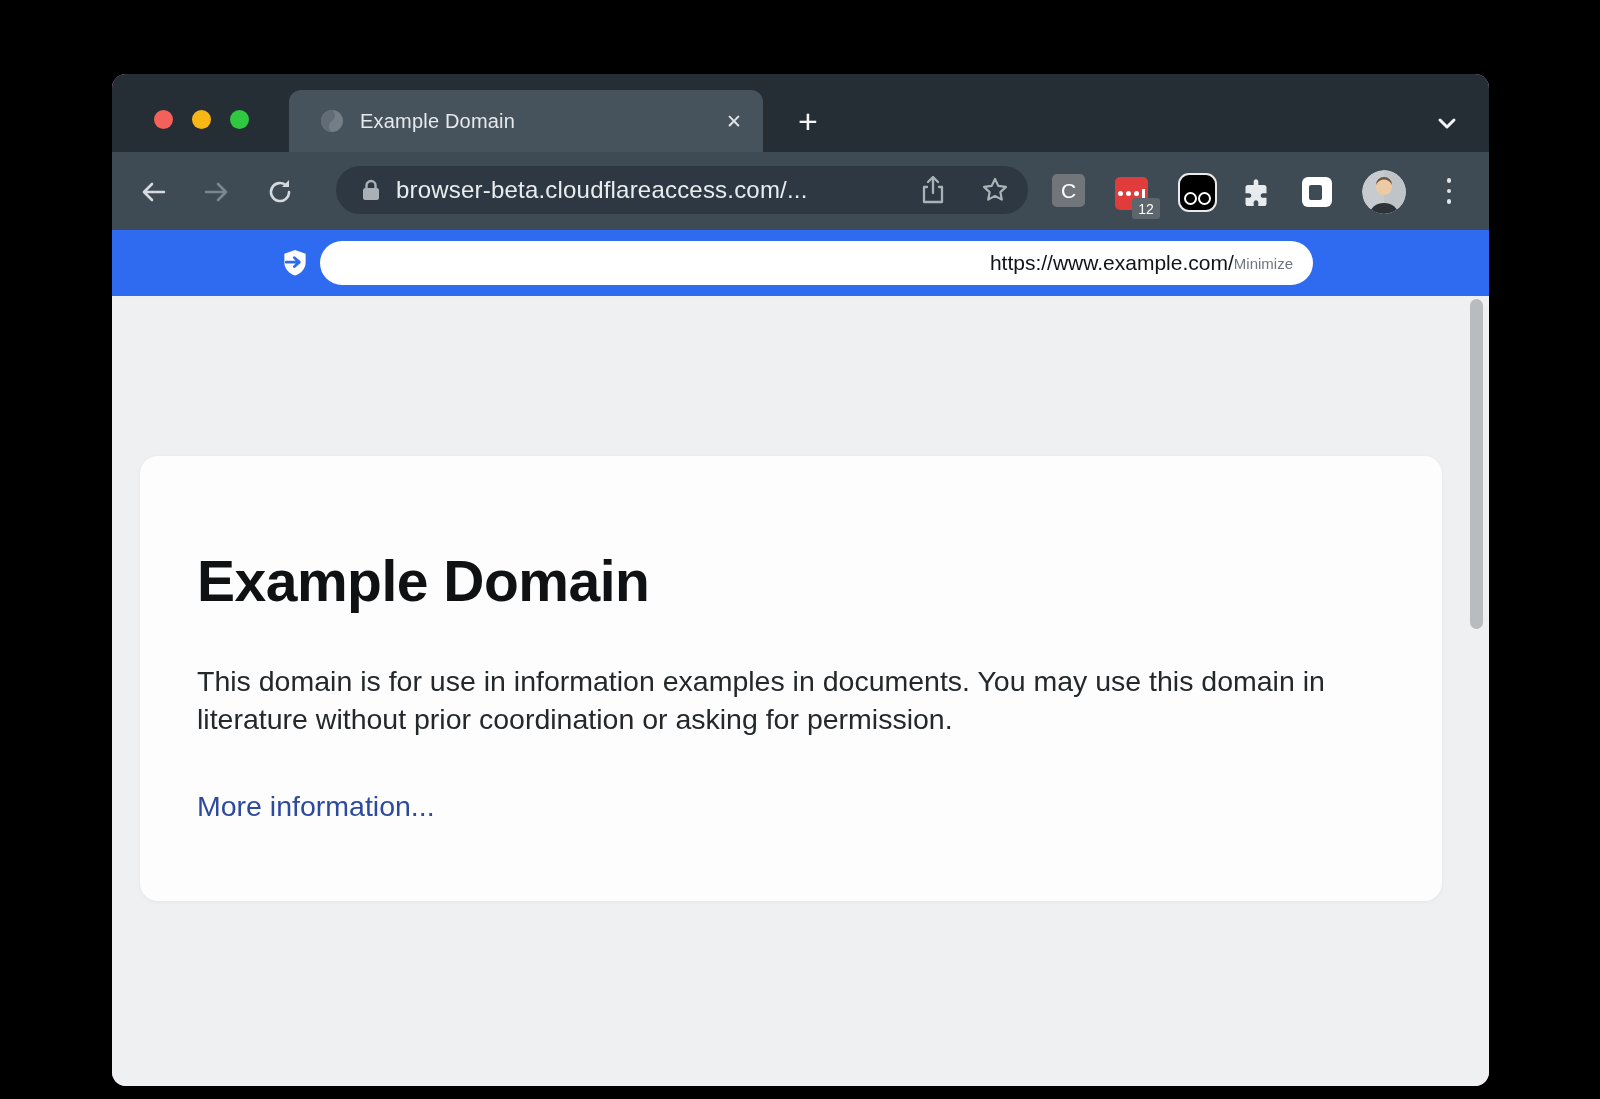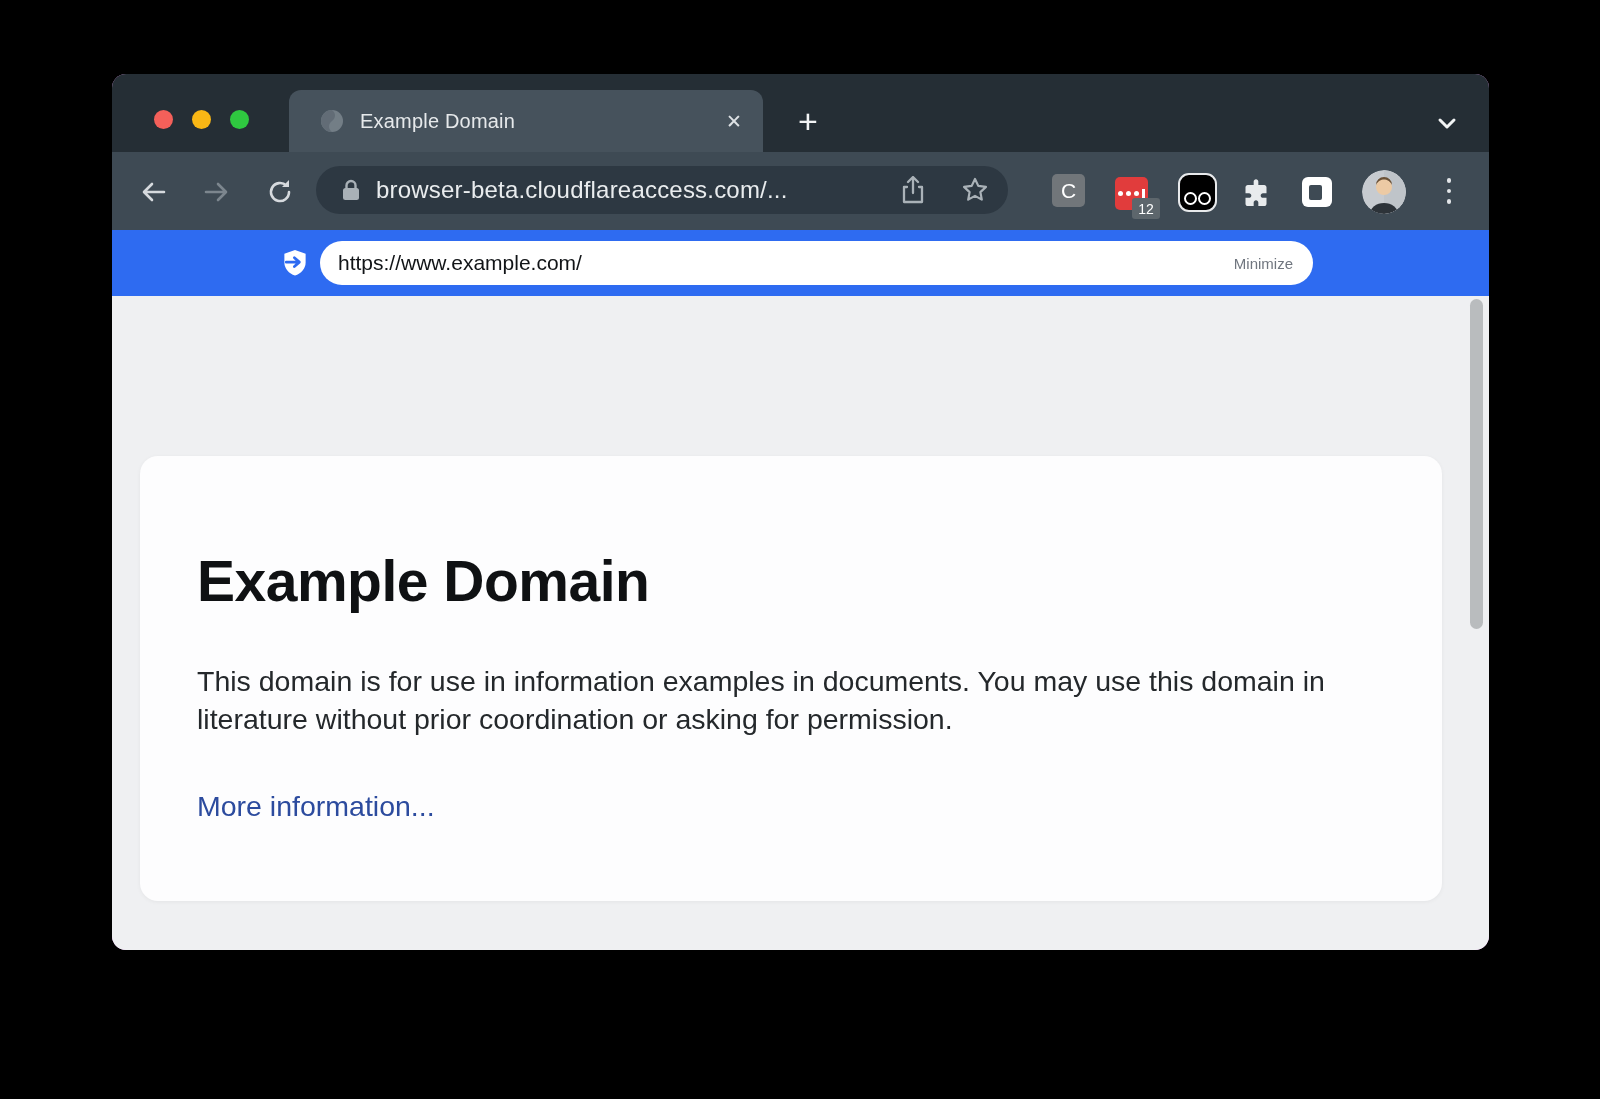--- a/index.html
+++ b/index.html
@@ -1,19 +1,19 @@
 <!DOCTYPE html>
 <html style="--accent-blue: #2e6bf1; --traffic-red: #f4605a; --traffic-yellow: #f9b715; --traffic-green: #2fc840; --extension-red: #e13c3c; --link-blue: #2c4b9e;"><head>
 <meta charset="utf-8">
 <style>
   * { margin:0; padding:0; box-sizing:border-box; }
   html,body { width:1600px; height:1099px; background:#000; overflow:hidden;
               font-family:"Liberation Sans", sans-serif; }
 
-  .window { position:absolute; left:112px; top:74px; width:1377px; height:876px;
+  .window { position:absolute; left:112px; top:74px; width:1377px; height:1012px;
             border-radius:14px; overflow:hidden; display:flex; flex-direction:column;
             background:#f0abfc; }
 
   
   .tabstrip { position:relative; height:78px; background:#252e35; flex:0 0 auto; }
   .traffic { position:absolute; top:36px; width:19px; height:19px; border-radius:50%; }
   .t-red    { left:42px;  background:var(--traffic-red,#f4605a); }
   .t-yellow { left:80px;  background:var(--traffic-yellow,#f9b715); }
   .t-green  { left:118px; background:var(--traffic-green,#2fc840); }
 
@@ -32,21 +32,21 @@
                    display:flex; align-items:center; justify-content:center; }
 
   
   .toolbar { position:relative; height:78px; background:#3e4a54; flex:0 0 auto; }
   .nav-btn { position:absolute; top:24px; width:32px; height:32px; display:flex;
              align-items:center; justify-content:center; }
   .nav-back    { left:26px; }
   .nav-forward { left:88px; }
   .nav-reload  { left:152px; }
 
-  .omnibox { position:absolute; left:204px; top:14px; width:692px; height:48px;
+  .omnibox { position:absolute; left:224px; top:14px; width:692px; height:48px;
              background:#2d3842; border-radius:24px; display:flex; align-items:center; }
   .lock { margin-left:26px; flex:0 0 auto; }
   .omni-url { margin-left:16px; color:#e9ecee; font-size:24px; letter-spacing:.2px;
               white-space:nowrap; flex:1 1 auto; }
   .omni-ic { width:34px; height:34px; flex:0 0 auto; display:flex; align-items:center;
              justify-content:center; }
   .omni-share { margin-right:28px; }
   .omni-star  { margin-right:16px; }
 
   .ext { position:absolute; display:flex; align-items:center; justify-content:center; }
@@ -73,21 +73,21 @@
   .menu-dots { left:1322px; top:22px; width:30px; height:34px; flex-direction:column; gap:6px; }
   .menu-dots i { width:4.5px; height:4.5px; border-radius:50%; background:#e2e5e8; display:block; }
 
   
   .bluebar { position:relative; height:66px; background:var(--accent-blue,#2e6bf1); flex:0 0 auto; }
   .shield { position:absolute; left:168px; top:18px; }
   .iso-pill { position:absolute; left:208px; top:11px; width:993px; height:44px; background:#fff;
               border-radius:22px; display:flex; align-items:center; }
   .iso-input { border:none; outline:none; background:transparent; margin-left:18px;
                font-size:21px; color:#111417; flex:1 1 auto;
-               font-family:"Liberation Sans", sans-serif; }
+               font-family:"Liberation Sans", sans-serif;text-align:right; }
   .iso-min { margin-right:20px; color:#70767f; font-size:15px; }
 
   
   .content { position:relative; flex:1 1 auto; background:#eff0f2; }
   .card { position:absolute; left:28px; top:160px; width:1302px; height:445px;
           background:#fdfdfe; border-radius:18px; box-shadow:0 1px 4px rgba(0,0,0,.05); }
   .card h1 { position:absolute; left:57px; top:94px; font-size:57px; line-height:62px;
              font-weight:700; color:#0f1113; letter-spacing:-.5px; }
   .card p  { position:absolute; left:57px; top:206px; width:1160px; font-size:28.5px;
              line-height:38px; color:#24282b; }

